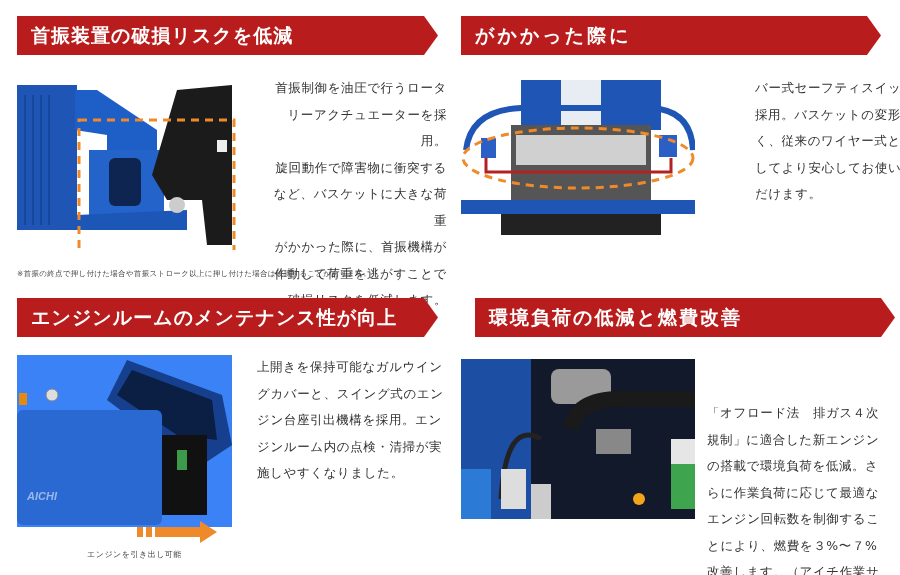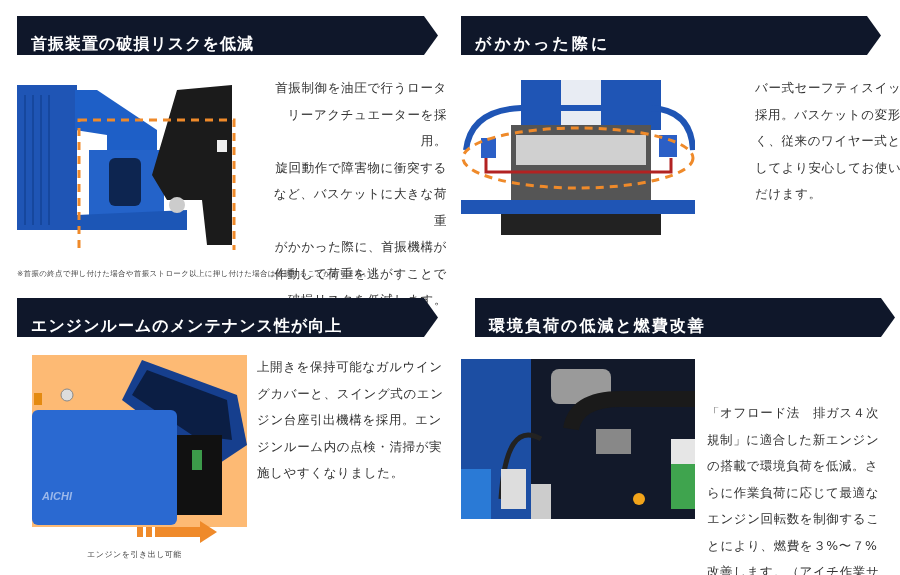--- a/index.html
+++ b/index.html
@@ -1,40 +1,40 @@
 <!DOCTYPE html>
 <html><head>
   <meta charset="utf-8">
   <style>
     html, body { margin: 0; padding: 0; background: #ffffff; }
     body { width: 900px; height: 575px; position: relative; overflow: hidden;
            font-family: "DejaVu Sans", "Liberation Sans", sans-serif; color: #333; }
-    .banner { position: absolute; height: 39px; background: #0f172a; color: #fff;
+    .banner { position: absolute; height: 39px; background: #b91c1c; color: #fff;
               clip-path: polygon(0 0, calc(100% - 14px) 0, 100% 50%, calc(100% - 14px) 100%, 0 100%);
-              box-sizing: border-box; padding-left: 14px; display: flex; align-items: flex-end;
-              font-size: 16px; font-weight: bold; letter-spacing: 1px; }
+              box-sizing: border-box; padding-left: 14px; display: flex; align-items: center;
+              font-size: 19px; font-weight: bold; letter-spacing: 1px; }
     .b1 { left: 17px; top: 16px; width: 421px; }
     .b2 { left: 461px; top: 16px; width: 420px; letter-spacing: 3px; }
     .b3 { left: 17px; top: 298px; width: 421px; }
     .b4 { left: 475px; top: 298px; width: 420px; letter-spacing: 2px; }
 
     .body-text { position: absolute; font-size: 12.5px; line-height: 26.5px; color: #333;
                  letter-spacing: 0.6px; white-space: pre-line; }
     .t1 { left: 262px; top: 75px; width: 185px; text-align: right; }
     .t2 { left: 707px; top: 75px; width: 185px; margin-left: 48px; }
     .t3 { left: 257px; top: 354px; width: 190px; }
     .t4 { left: 707px; top: 354px; width: 185px; margin-top: 46px; }
 
     .note { position: absolute; left: 17px; top: 269px; font-size: 7.5px; color: #444; letter-spacing: 0.3px; }
     .caption { position: absolute; left: 87px; top: 549px; font-size: 8px; color: #444; letter-spacing: 0.5px; }
 
     .photo { position: absolute; overflow: hidden; }
     .p1 { left: 17px; top: 80px; width: 230px; height: 170px; background: #fff; }
     .p2 { left: 461px; top: 80px; width: 234px; height: 155px; background: #dfe5ee; }
-    .p3 { left: 32px; top: 355px; width: 215px; height: 172px; background: #fdba74; }
+    .p3 { left: 17px; top: 355px; width: 215px; height: 172px; background: #3b82f6; }
     .p4 { left: 461px; top: 359px; width: 234px; height: 160px; background: #0f1a2c; }
   </style>
 </head>
 <body>
 
 <div class="banner b1">
   <span>首振装置の破損リスクを低減</span>
 </div>
 <div class="photo p1">
   <svg width="230" height="170" viewBox="0 0 230 170">

